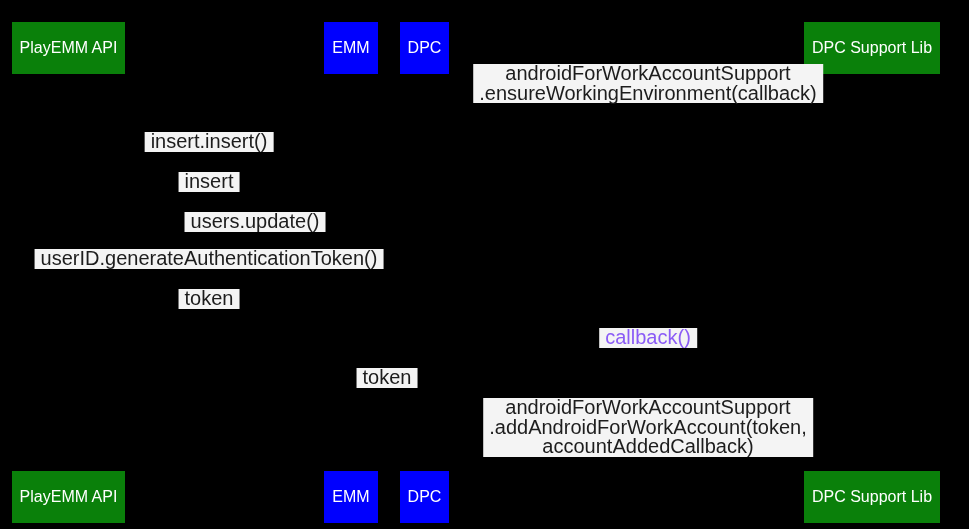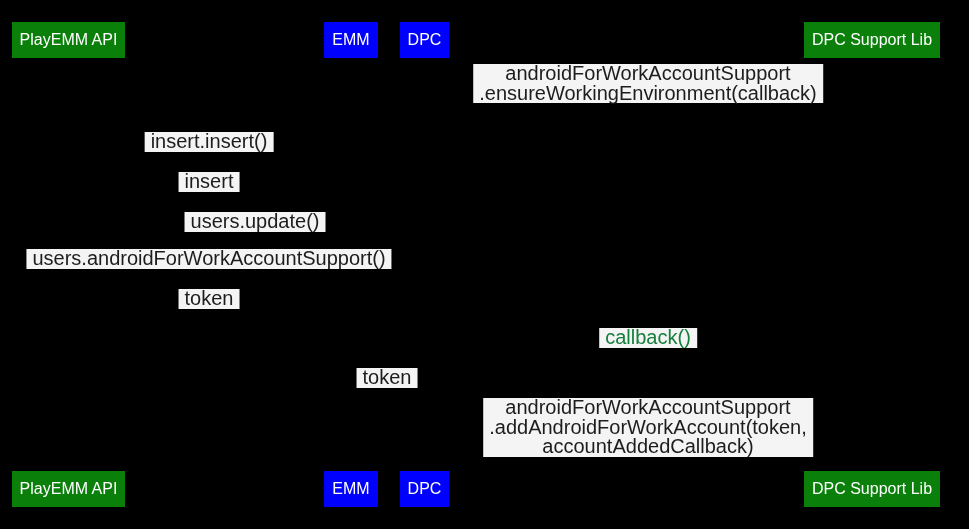--- a/index.html
+++ b/index.html
@@ -10,21 +10,21 @@
   .canvas {
     position: relative;
     width: 969px;
     height: 529px;
     background: #000000;
     overflow: hidden;
     font-family: "Liberation Sans", sans-serif;
   }
   .actor {
     position: absolute;
-    height: 36px;
+    height: 52px;
     display: flex;
     align-items: center;
     justify-content: center;
     font-size: 16px;
     color: #ffffff;
     white-space: nowrap;
   }
   .lifeline {
     position: absolute;
     top: 58px;
@@ -57,23 +57,23 @@
   <div class="actor" style="left: 12px; top: 22px; width: 113px; background-color: rgb(10, 128, 10); color: rgb(255, 255, 255);">PlayEMM API</div>
   <div class="actor" style="left: 324px; top: 22px; width: 54px; background-color: rgb(0, 0, 254); color: rgb(255, 255, 255);">EMM</div>
   <div class="actor" style="left: 400px; top: 22px; width: 49px; background-color: rgb(0, 0, 254); color: rgb(255, 255, 255);">DPC</div>
   <div class="actor" style="left: 804px; top: 22px; width: 136px; background-color: rgb(10, 128, 10); color: rgb(255, 255, 255);">DPC Support Lib</div>
 
   <div class="msg" style="left: 648px; top: 64px; background-color: rgb(244, 244, 244); color: rgb(29, 29, 29);">androidForWorkAccountSupport
 .ensureWorkingEnvironment(callback)</div>
   <div class="msg" style="left: 209px; top: 132px; background-color: rgb(244, 244, 244); color: rgb(29, 29, 29);">insert.insert()</div>
   <div class="msg" style="left: 209px; top: 172px; background-color: rgb(244, 244, 244); color: rgb(29, 29, 29);">insert</div>
   <div class="msg" style="left: 209px; top: 212px; background-color: rgb(244, 244, 244); color: rgb(29, 29, 29); margin-left: 46px;">users.update()</div>
-  <div class="msg" style="left: 209px; top: 249px; background-color: rgb(244, 244, 244); color: rgb(29, 29, 29);">users.androidForWorkAccountSupport()</div>
+  <div class="msg" style="left: 209px; top: 249px; background-color: rgb(244, 244, 244); color: rgb(29, 29, 29);">userID.generateAuthenticationToken()</div>
   <div class="msg" style="left: 209px; top: 289px; background-color: rgb(244, 244, 244); color: rgb(29, 29, 29);">token</div>
-  <div class="msg" style="left: 648px; top: 328px; background-color: rgb(244, 244, 244); color: #15803d;">callback()</div>
+  <div class="msg" style="left: 648px; top: 328px; background-color: rgb(244, 244, 244); color: #8b5cf6;">callback()</div>
   <div class="msg" style="left: 387px; top: 368px; background-color: rgb(244, 244, 244); color: rgb(29, 29, 29);">token</div>
   <div class="msg" style="left: 648px; top: 398px; background-color: rgb(244, 244, 244); color: rgb(29, 29, 29);">androidForWorkAccountSupport
 .addAndroidForWorkAccount(token, accountAddedCallback)</div>
 
   <div class="actor" style="left: 12px; top: 471px; width: 113px; background-color: rgb(10, 128, 10); color: rgb(255, 255, 255);">PlayEMM API</div>
   <div class="actor" style="left: 324px; top: 471px; width: 54px; background-color: rgb(0, 0, 254); color: rgb(255, 255, 255);">EMM</div>
   <div class="actor" style="left: 400px; top: 471px; width: 49px; background-color: rgb(0, 0, 254); color: rgb(255, 255, 255);">DPC</div>
   <div class="actor" style="left: 804px; top: 471px; width: 136px; background-color: rgb(10, 128, 10); color: rgb(255, 255, 255);">DPC Support Lib</div>
 
 </div>

